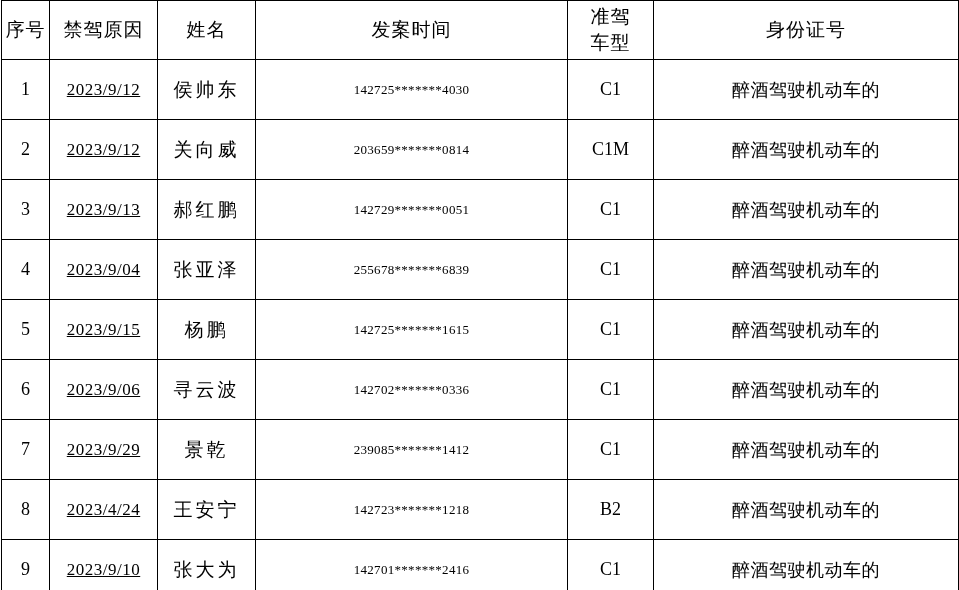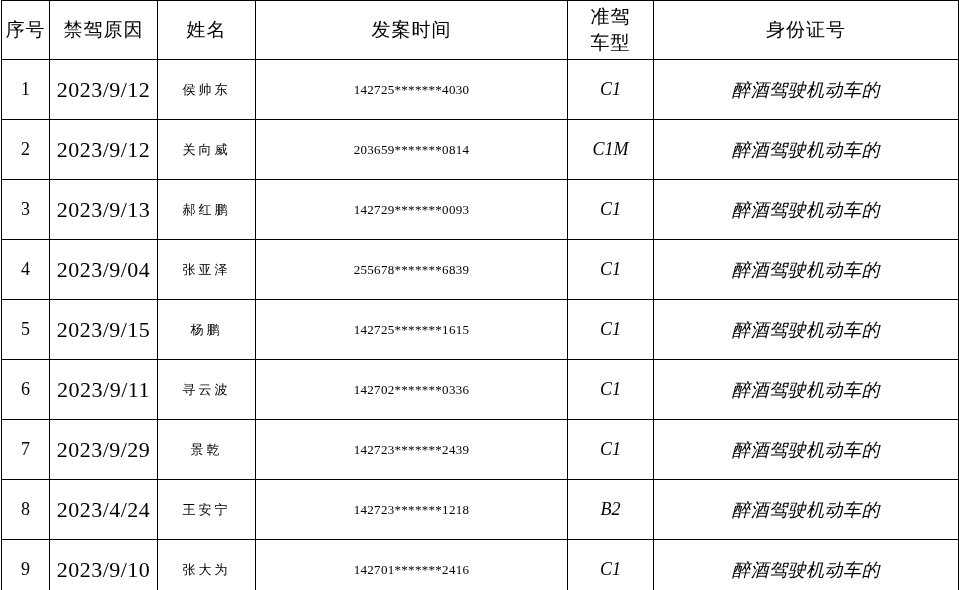--- a/index.html
+++ b/index.html
@@ -53,39 +53,38 @@
     line-height: 1.35;
   }
   tbody td {
     height: 59px;
     font-size: 18px;
   }
   tbody td.idx {
     font-size: 18px;
   }
   tbody td.date {
-    font-size: 22px;
+    font-size: 17px;
     letter-spacing: 0.5px;
+    text-decoration: underline;
   }
   tbody td.name {
-    font-size: 13px;
+    font-size: 19px;
     letter-spacing: 3px;
   }
   tbody td.idnum {
     font-size: 13px;
     letter-spacing: 0.3px;
   }
   tbody td.type {
     font-size: 18px;
-    font-style: italic;
   }
   tbody td.reason {
     font-size: 18px;
     letter-spacing: 0.5px;
-    font-style: italic;
   }
   .hdr-line { display: block; }
 </style>
 </head>
 <body>
 
 <div class="sheet">
   <table class="reg-table">
     <colgroup>
       <col class="c-idx">
@@ -122,21 +121,21 @@
         <td class="date">2023/9/12</td>
         <td class="name">关向威</td>
         <td class="idnum">203659*******0814</td>
         <td class="type">C1M</td>
         <td class="reason">醉酒驾驶机动车的</td>
       </tr>
       <tr>
         <td class="idx">3</td>
         <td class="date">2023/9/13</td>
         <td class="name">郝红鹏</td>
-        <td class="idnum">142729*******0093</td>
+        <td class="idnum">142729*******0051</td>
         <td class="type">C1</td>
         <td class="reason">醉酒驾驶机动车的</td>
       </tr>
       <tr>
         <td class="idx">4</td>
         <td class="date">2023/9/04</td>
         <td class="name">张亚泽</td>
         <td class="idnum">255678*******6839</td>
         <td class="type">C1</td>
         <td class="reason">醉酒驾驶机动车的</td>
@@ -144,31 +143,31 @@
       <tr>
         <td class="idx">5</td>
         <td class="date">2023/9/15</td>
         <td class="name">杨鹏</td>
         <td class="idnum">142725*******1615</td>
         <td class="type">C1</td>
         <td class="reason">醉酒驾驶机动车的</td>
       </tr>
       <tr>
         <td class="idx">6</td>
-        <td class="date">2023/9/11</td>
+        <td class="date">2023/9/06</td>
         <td class="name">寻云波</td>
         <td class="idnum">142702*******0336</td>
         <td class="type">C1</td>
         <td class="reason">醉酒驾驶机动车的</td>
       </tr>
       <tr>
         <td class="idx">7</td>
         <td class="date">2023/9/29</td>
         <td class="name">景乾</td>
-        <td class="idnum">142723*******2439</td>
+        <td class="idnum">239085*******1412</td>
         <td class="type">C1</td>
         <td class="reason">醉酒驾驶机动车的</td>
       </tr>
       <tr>
         <td class="idx">8</td>
         <td class="date">2023/4/24</td>
         <td class="name">王安宁</td>
         <td class="idnum">142723*******1218</td>
         <td class="type">B2</td>
         <td class="reason">醉酒驾驶机动车的</td>

